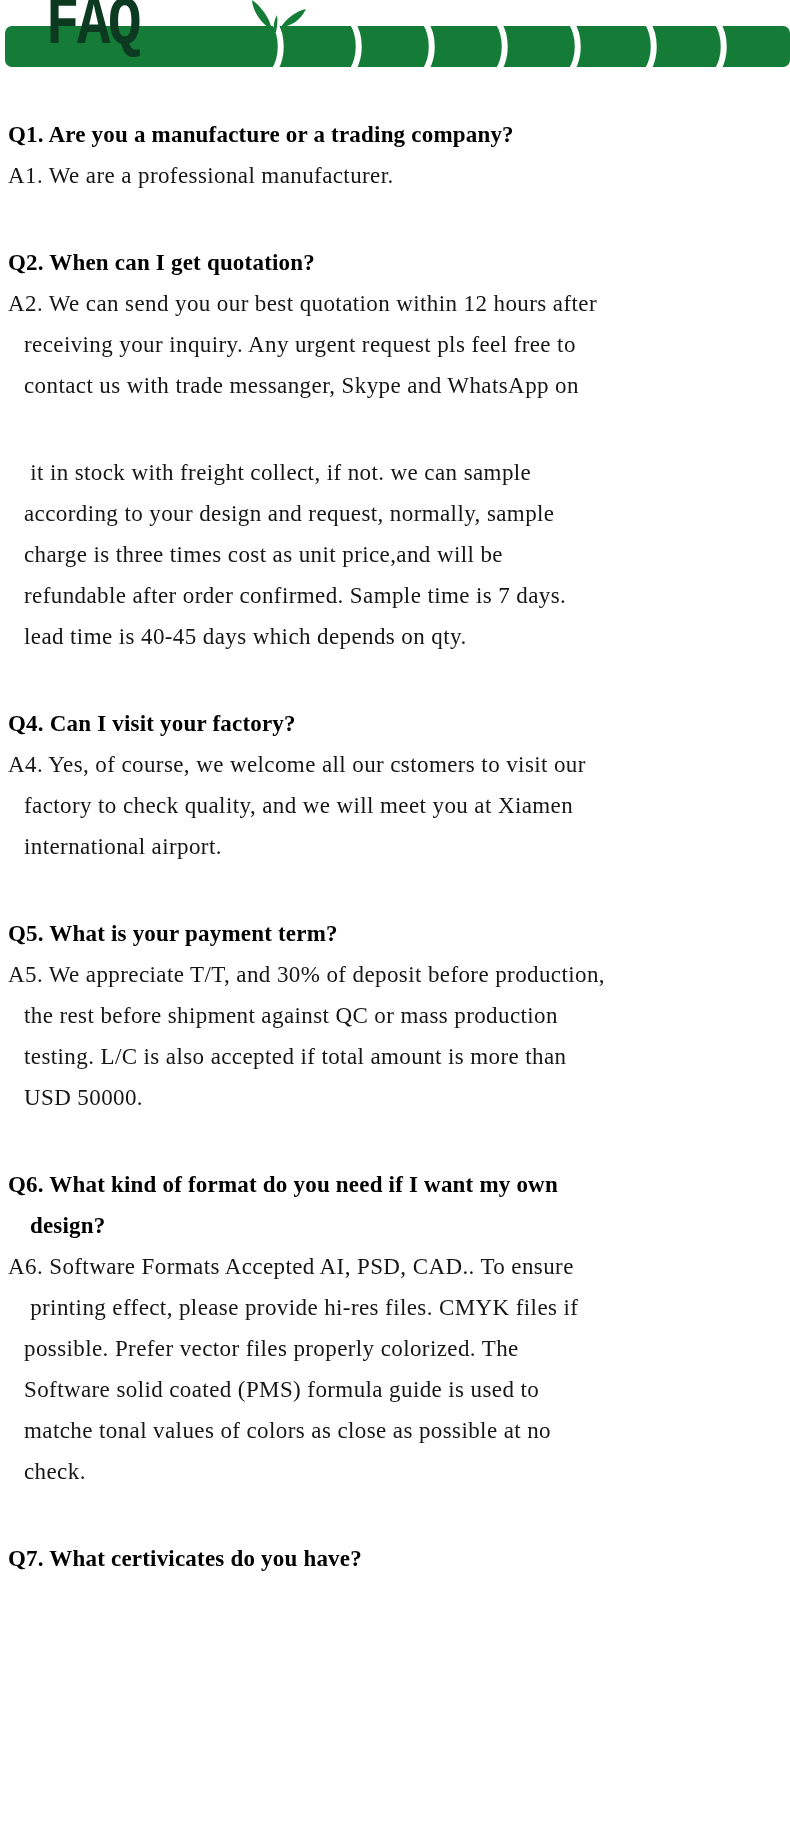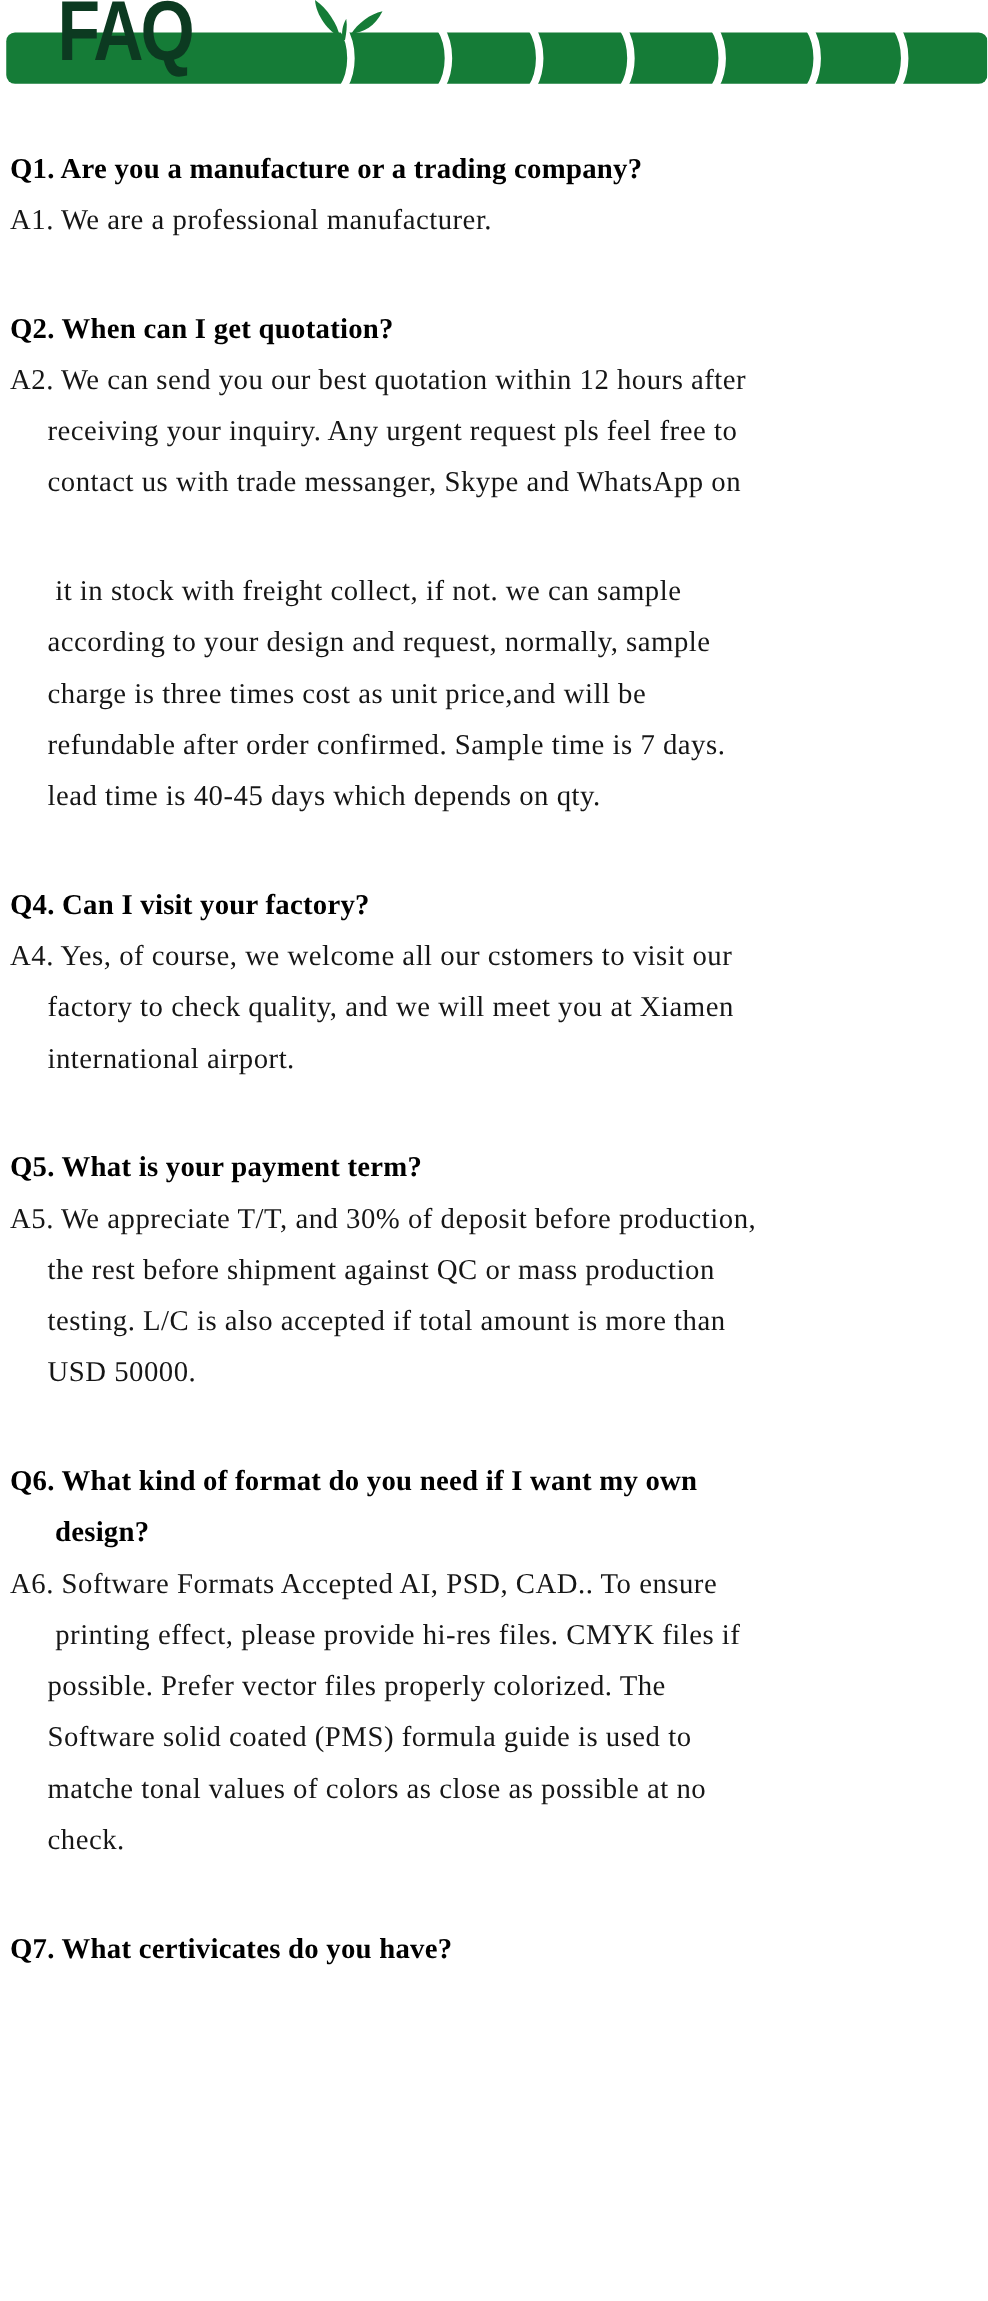--- a/index.html
+++ b/index.html
@@ -9,40 +9,40 @@
     --bg:#ffffff;
   }
   *{margin:0;padding:0;box-sizing:border-box;}
   html,body{background:var(--bg);}
   body{
     width:790px;height:1841px;overflow:hidden;position:relative;
     font-family:"Liberation Sans","DejaVu Sans",sans-serif;
     color:var(--text-color);
   }
   
-  .faq-header{position:relative;height:70px;width:790px;}
+  .faq-header{position:relative;height:70px;width:790px;font-family:Liberation Mono, monospace;}
   .bamboo-svg{position:absolute;left:0;top:0;width:790px;height:70px;display:block;}
   .bamboo-fill{fill:var(--green);}
   .bamboo-slit{stroke:#ffffff;stroke-width:6;fill:none;stroke-linecap:round;}
   .faq-title{
     position:absolute;left:46px;top:-9px;
     font-size:68px;line-height:68px;font-weight:700;
     letter-spacing:-3px;color:var(--title-color);
     transform:scaleX(0.82);transform-origin:left top;
     white-space:pre;
   }
   
   .faq-main{padding:44px 8px 0 8px;}
   .faq-section{margin-bottom:46px;}
   .line{
     font-size:23px;line-height:41px;letter-spacing:0.4px;
     white-space:pre;color:var(--text-color);font-family:Liberation Serif, serif;
   }
   .faq-question .line{font-weight:700;color:#000000;letter-spacing:0.2px;}
-  .line.cont{margin-left:30px;}
+  .line.cont{margin-left:16px;}
 </style>
 </head>
 <body>
 
 <header class="faq-header">
   <svg class="bamboo-svg" viewBox="0 0 790 70" aria-hidden="true">
 
     <rect class="bamboo-fill" x="5" y="26" width="785" height="41" rx="7"></rect>
 
     <g>

